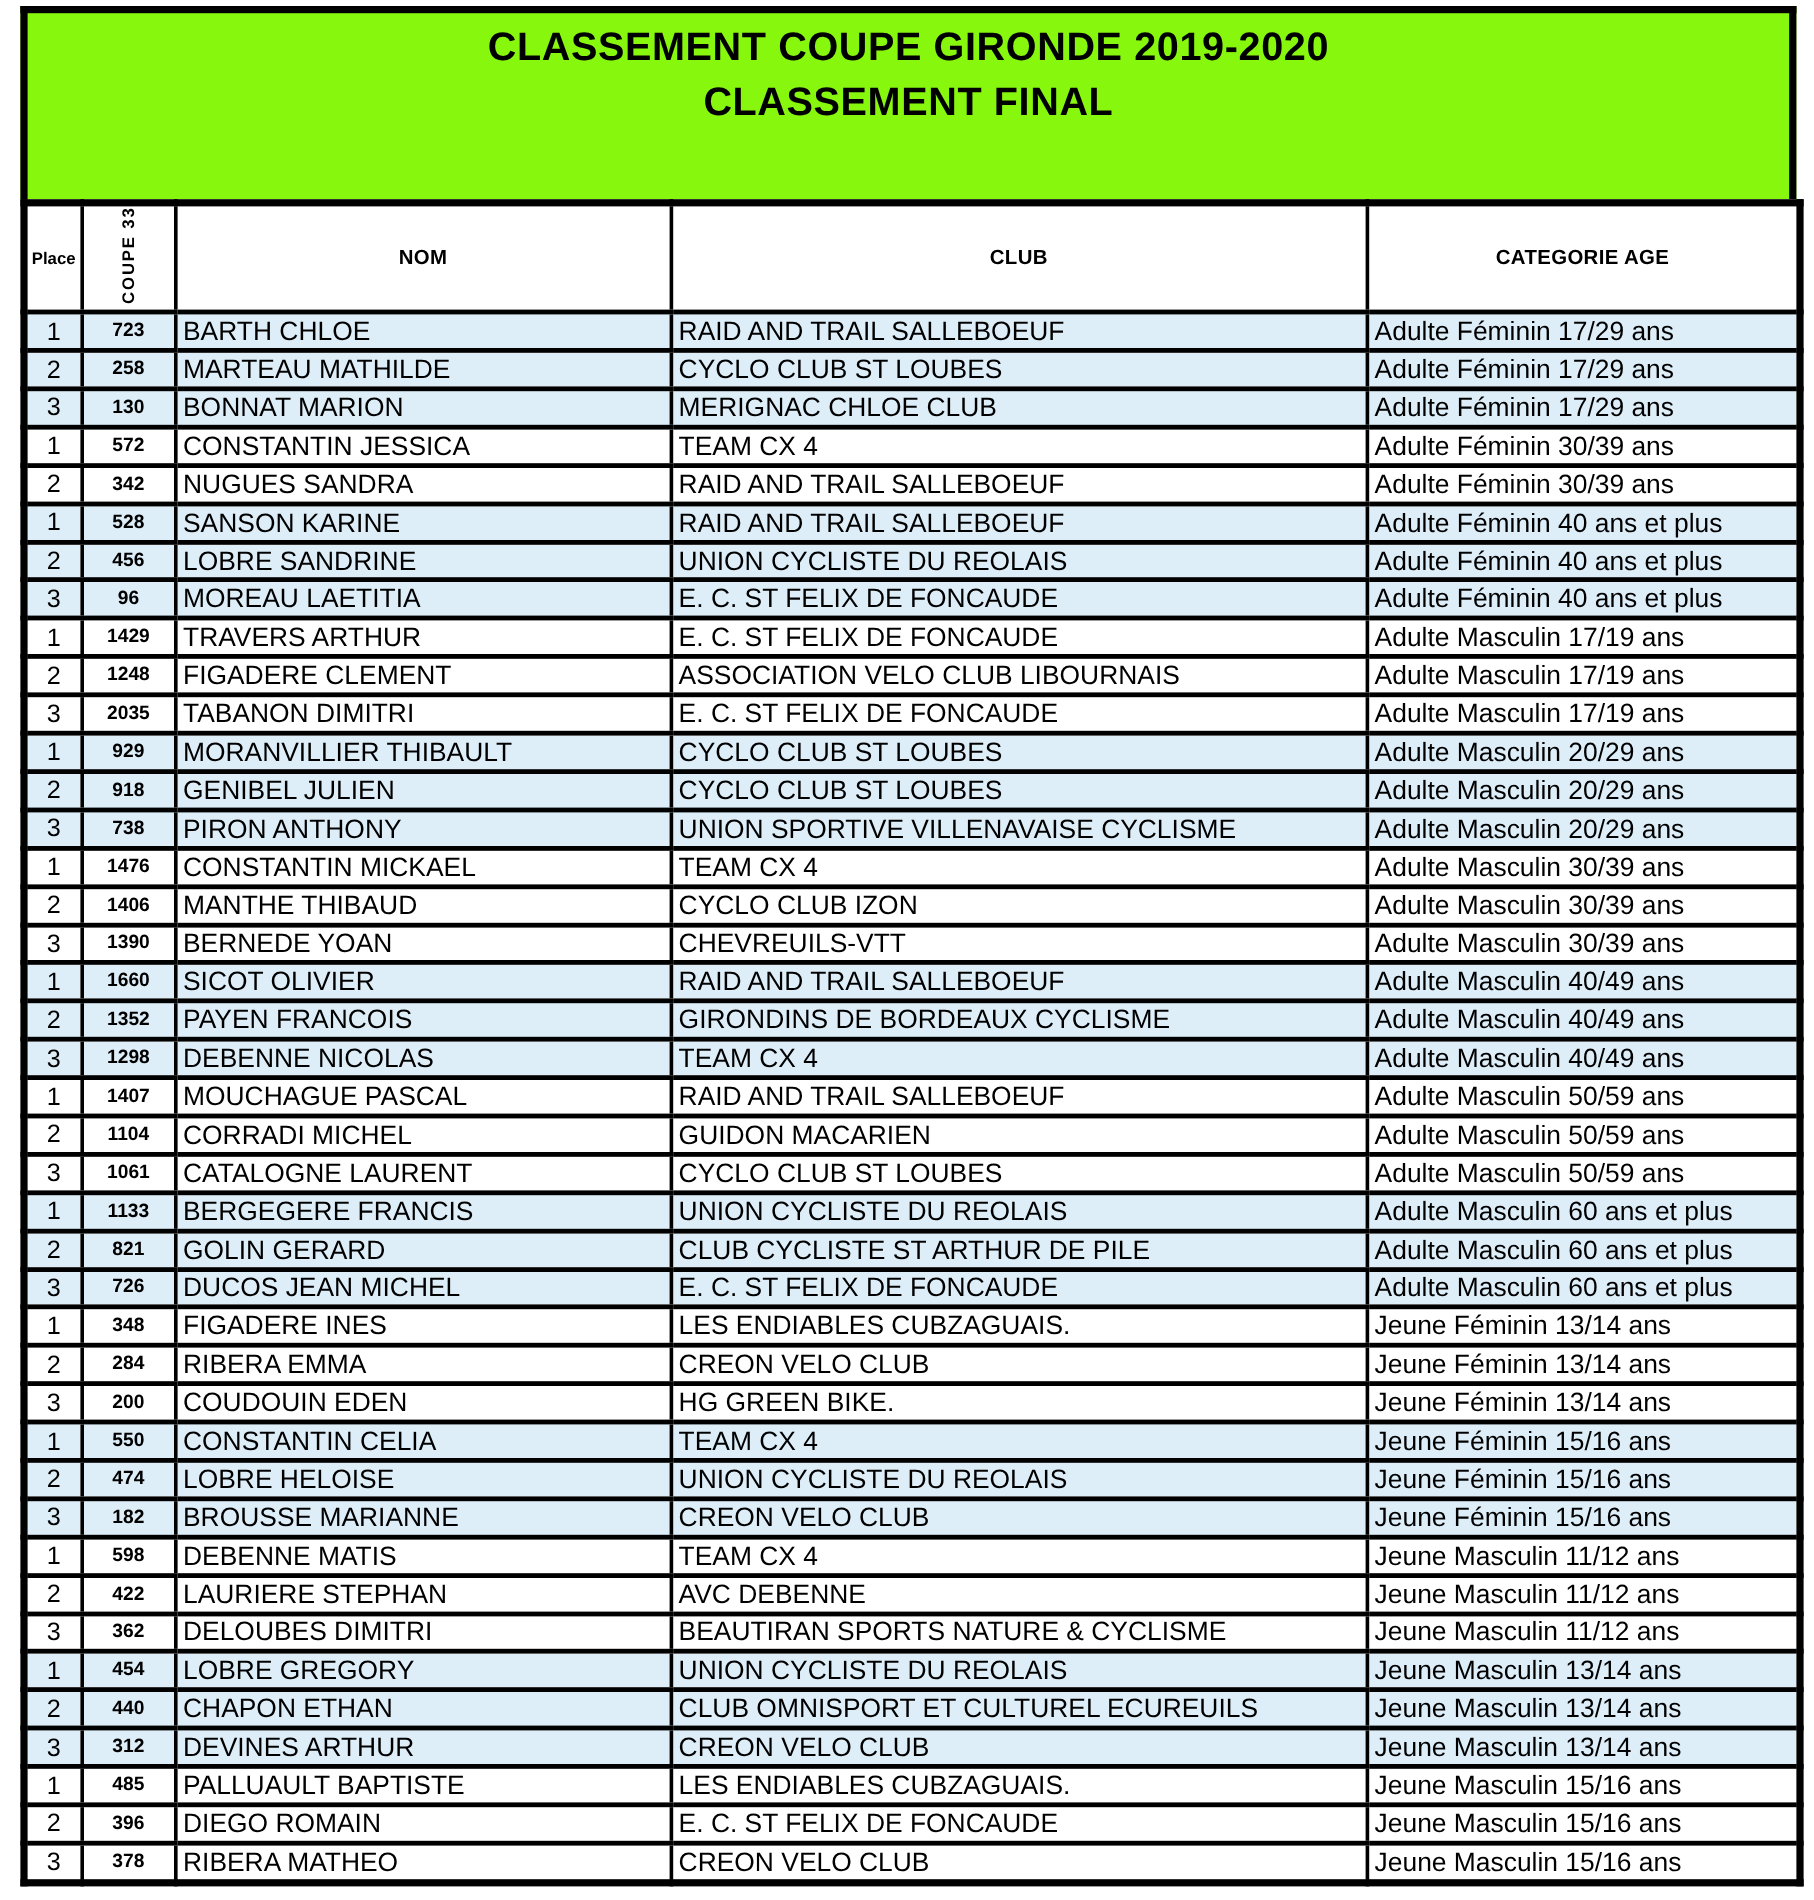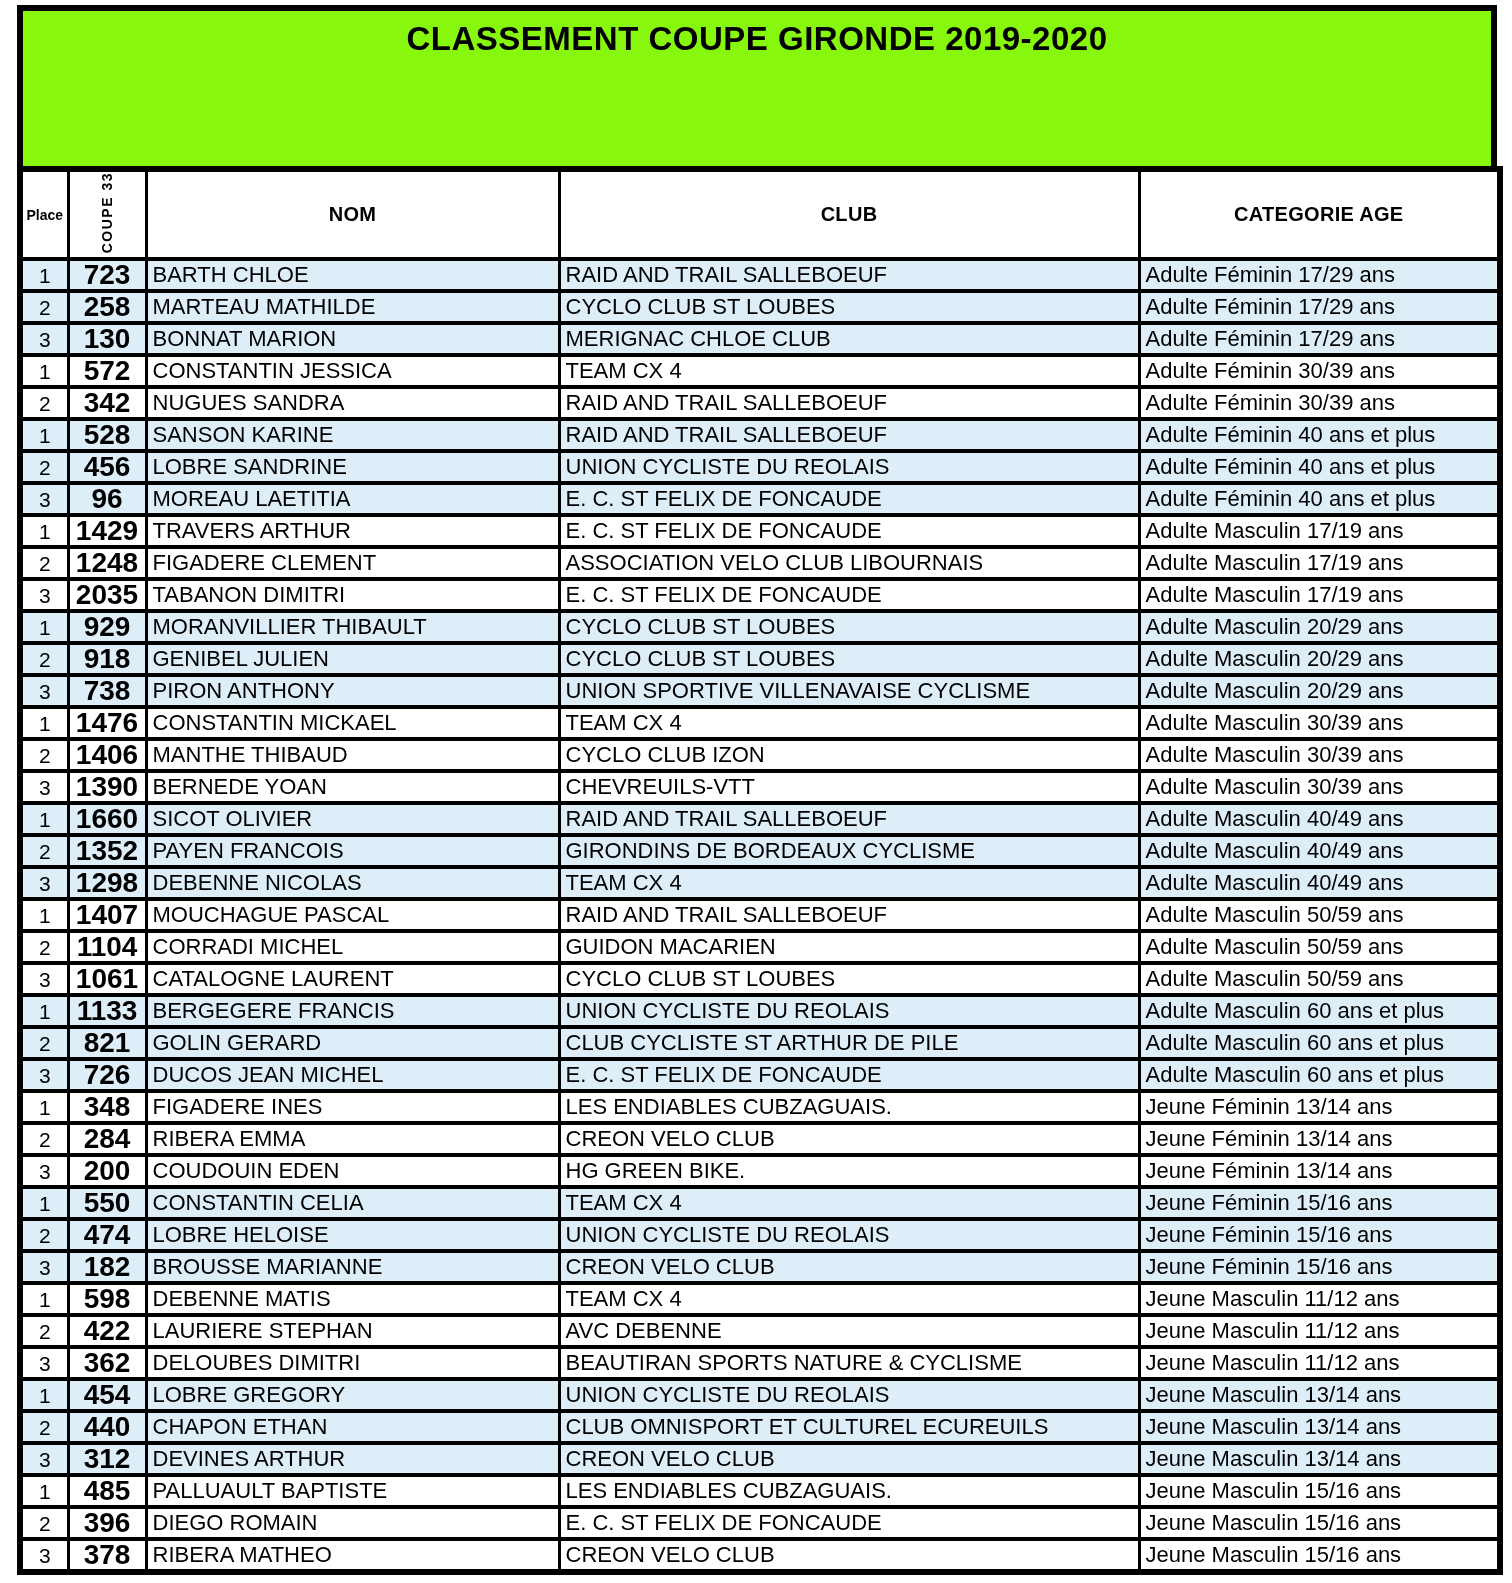--- a/index.html
+++ b/index.html
@@ -63,47 +63,48 @@
   }
   th.h-place { font-size: 14px; margin-left: 44px; }
   th.h-coupe .vertical-text {
     display: inline-block;
     writing-mode: vertical-rl;
     transform: rotate(180deg);
     font-size: 14px;
     letter-spacing: 1.5px;
     white-space: nowrap;
   }
-  th.h-nom, th.h-club, th.h-cat { font-size: 20px; letter-spacing: 0.3px; }
+  th.h-nom, th.h-club, th.h-cat { font-size: 17px; letter-spacing: 0.3px; }
 
   tbody td {
     border-left: 3px solid #000;
     border-right: 3px solid #000;
     border-top: 4px solid #000;
     border-bottom: 4px solid #000;
     height: 27.9px;
     font-size: 22px;
     line-height: 1;
     vertical-align: middle;
     padding: 0 2px 0 5px;
     white-space: nowrap;
     overflow: hidden;
     background: #fff;
   }
   tbody td.c-place { text-align: center; padding: 0; font-size: 21px; }
-  tbody td.c-coupe { text-align: center; padding: 0; font-weight: bold; font-size: 28px; }
+  tbody td.c-coupe { text-align: center; padding: 0; font-weight: bold; font-size: 16px; }
   tbody tr.shaded td { background: var(--row-blue, #DDEEF9); }
 </style>
 </head>
 <body>
 
 <div class="sheet">
 
   <div class="banner">
     <div class="banner-line">CLASSEMENT COUPE GIRONDE 2019-2020</div>
+    <div class="banner-line">CLASSEMENT FINAL</div>
   </div>
 
   <table class="ranking">
     <colgroup>
       <col class="w-place">
       <col class="w-coupe">
       <col class="w-nom">
       <col class="w-club">
       <col class="w-cat">
     </colgroup>

